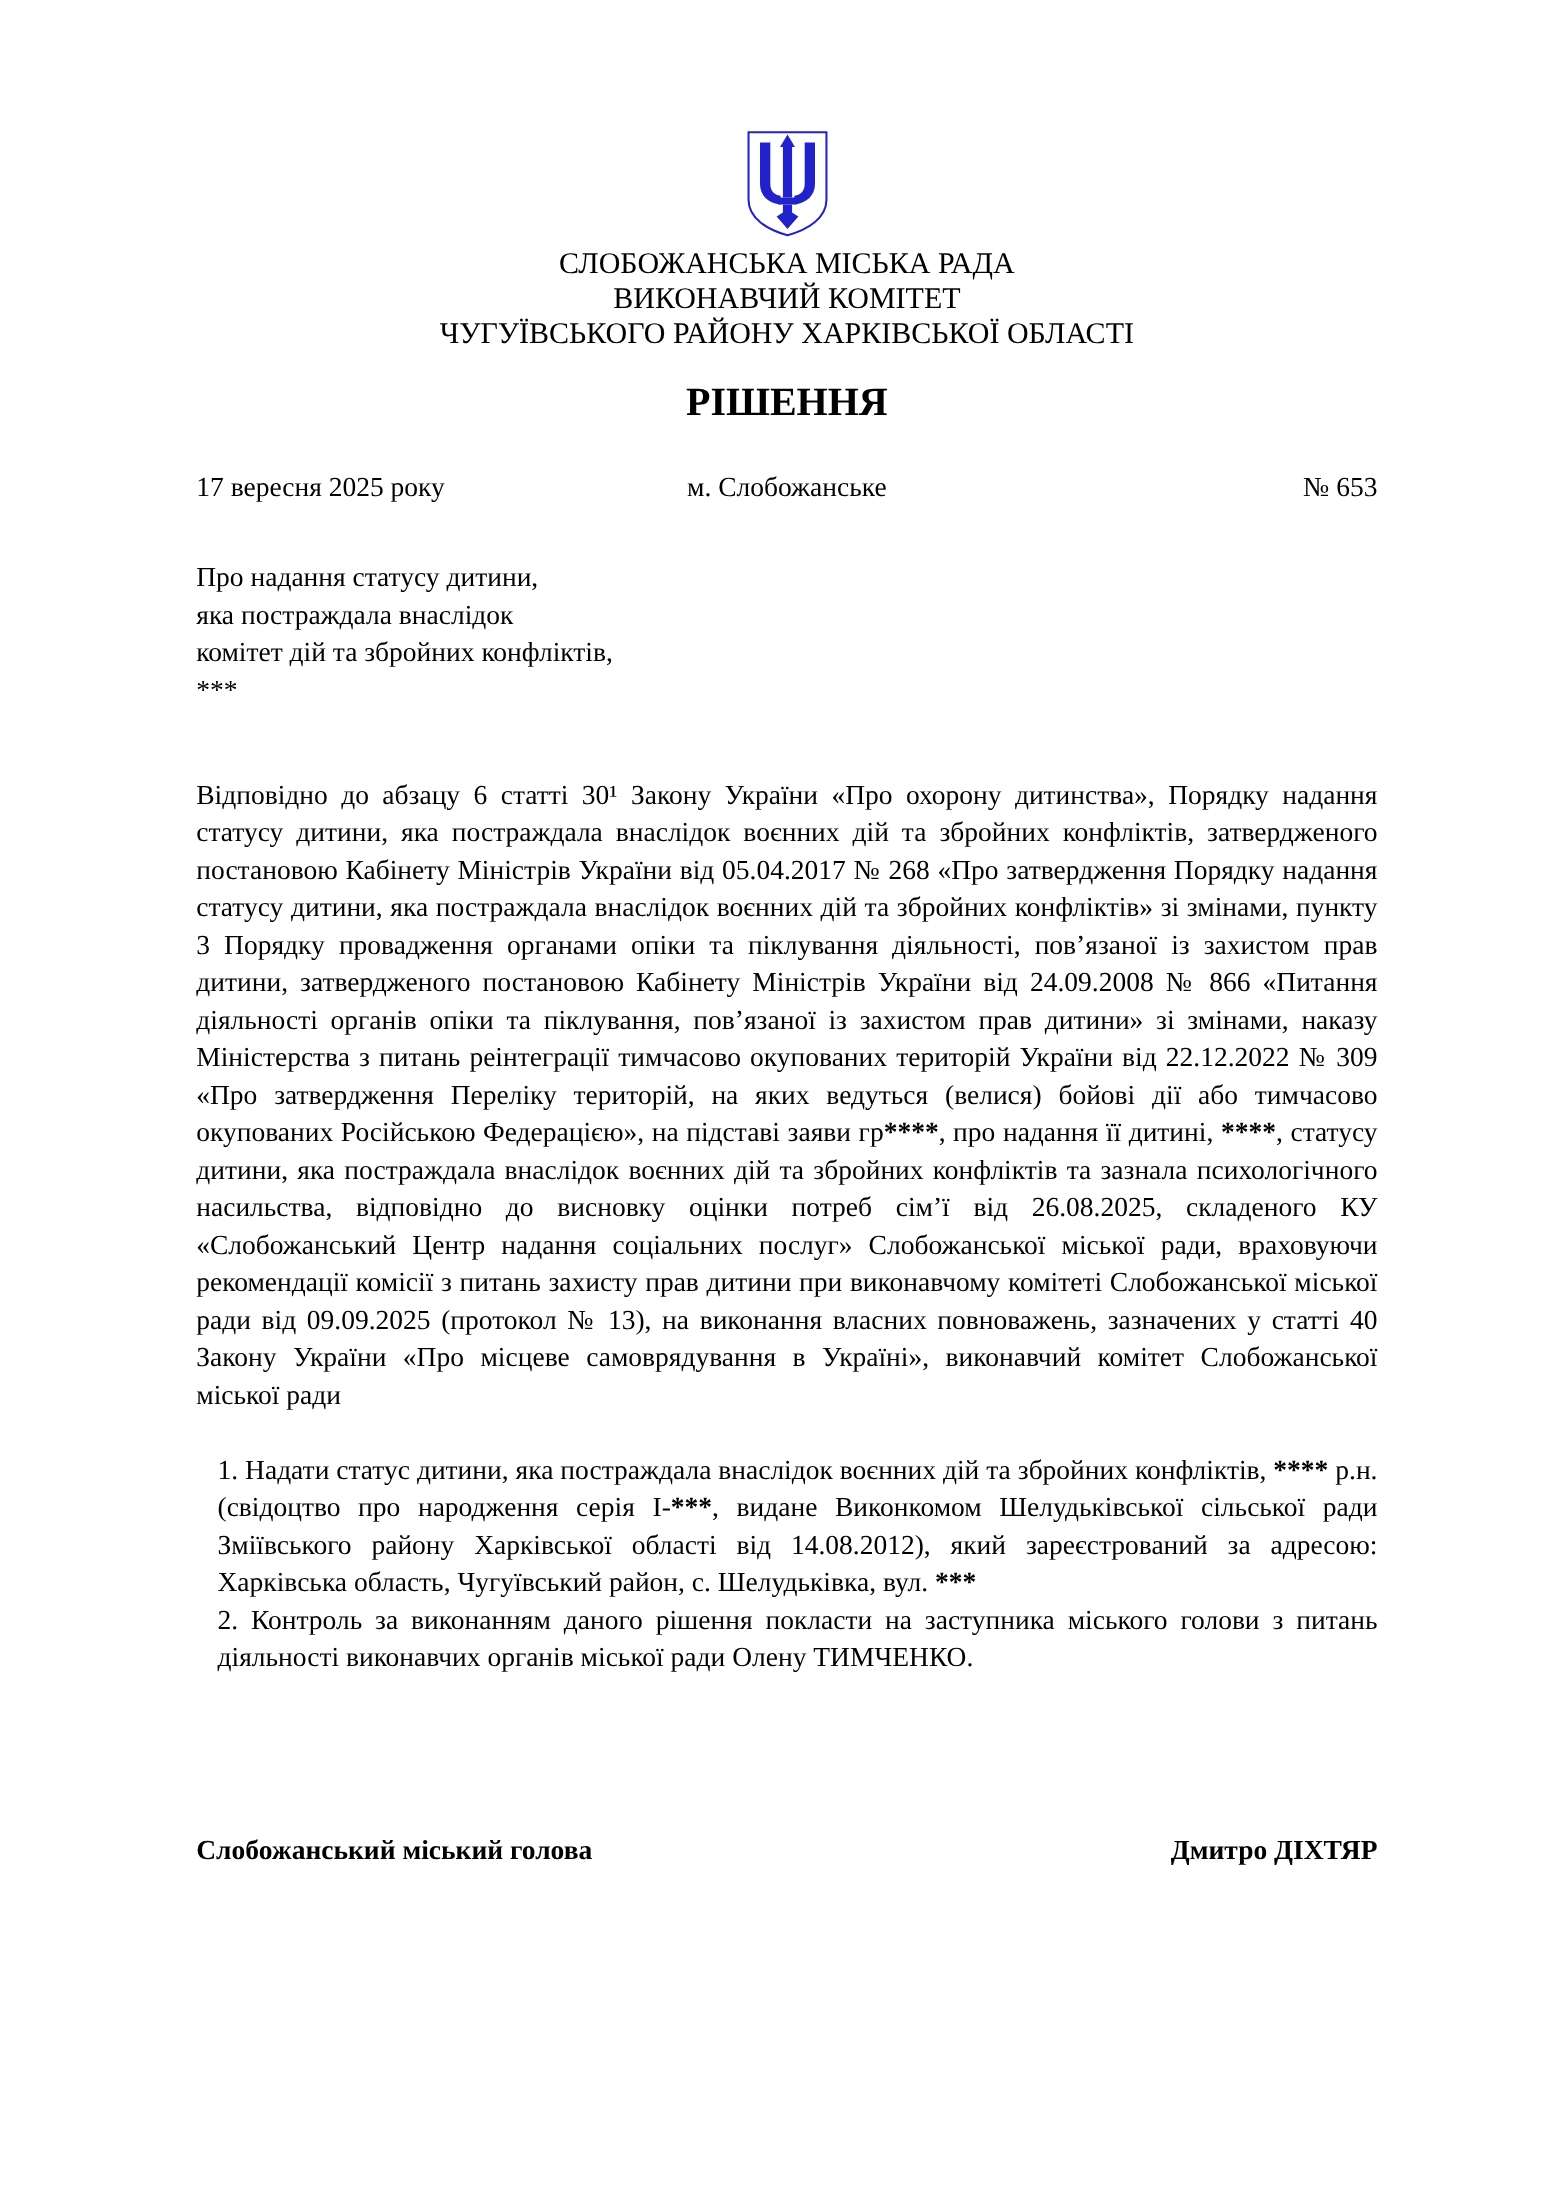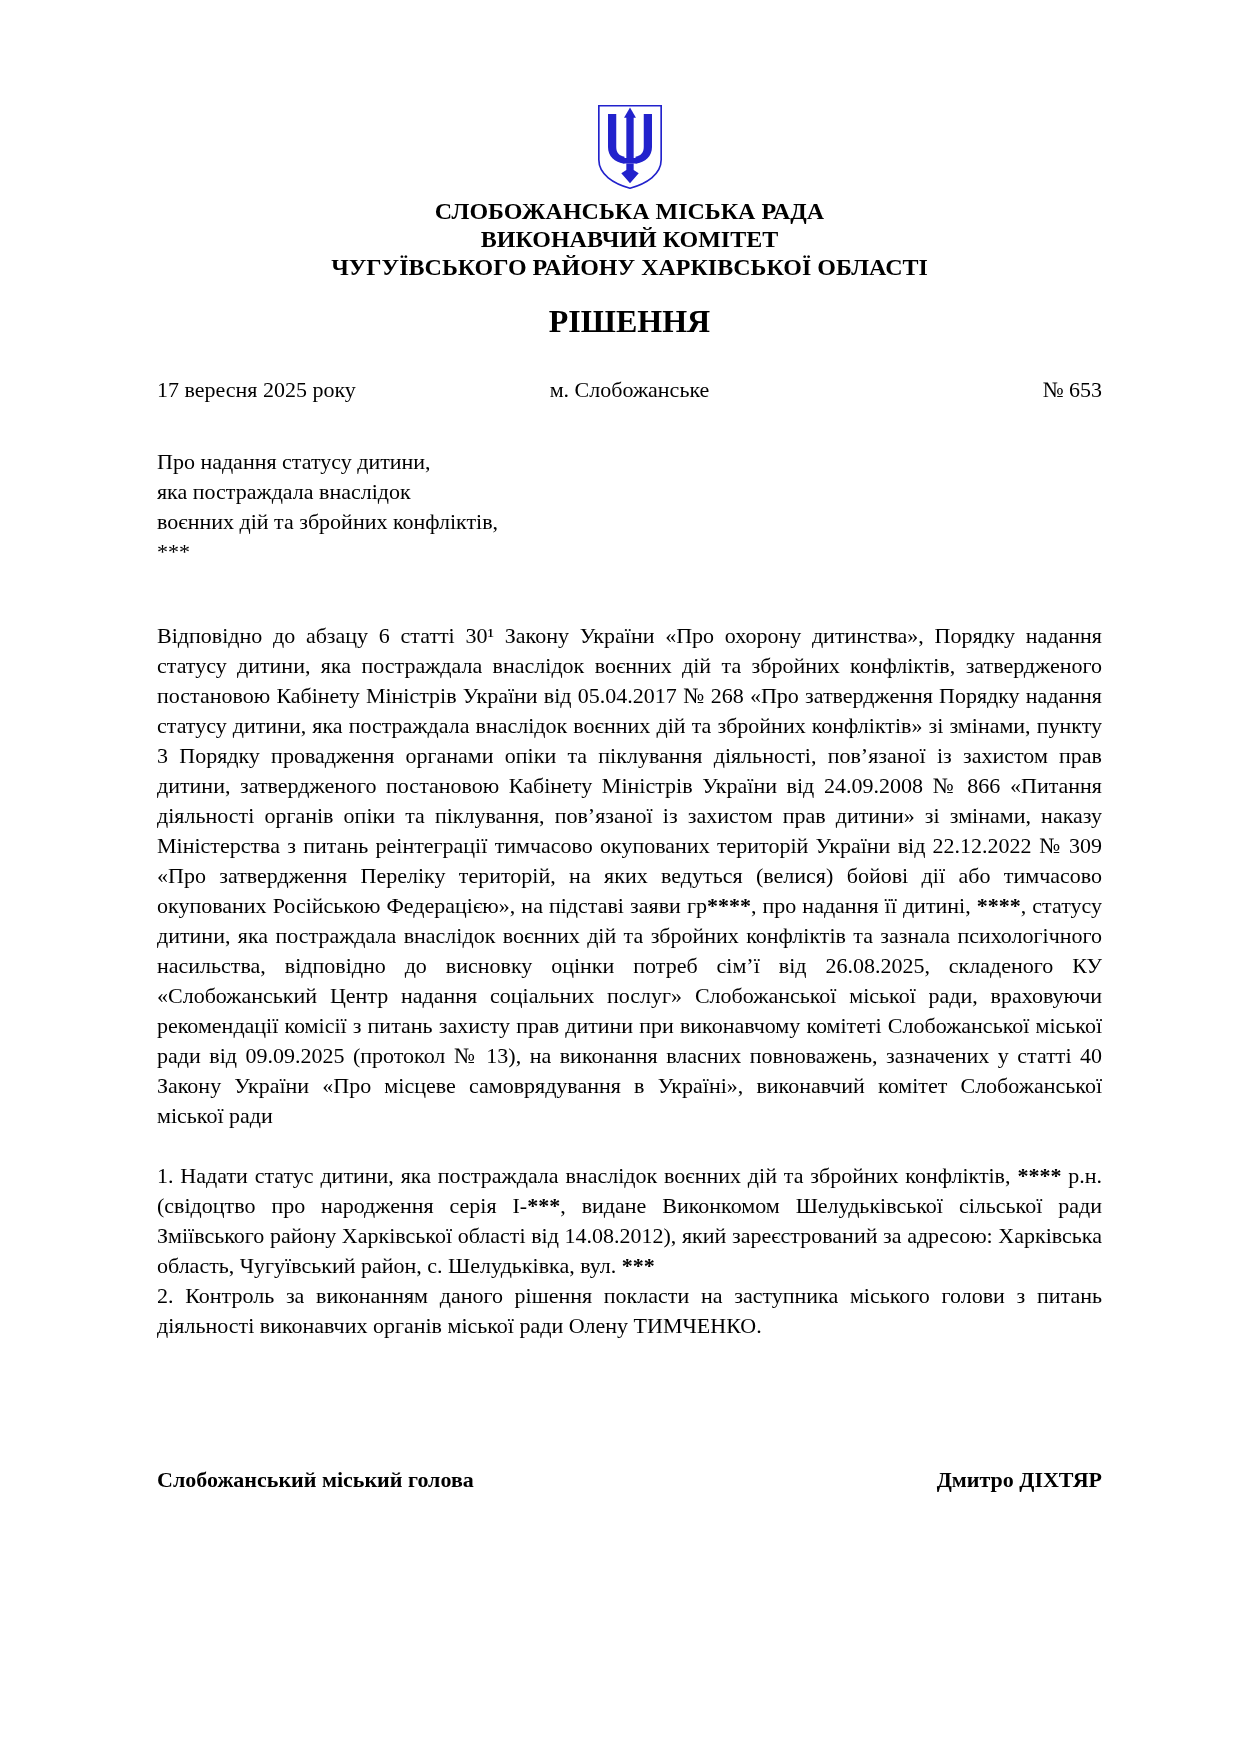--- a/index.html
+++ b/index.html
@@ -11,30 +11,30 @@
     margin: 0 auto;
     background: #ffffff;
     color: #000000;
     font-family: "Liberation Serif", "DejaVu Serif", serif;
     font-size: 22px;
     padding: 103px 138px 0 157px;
     overflow: hidden;
   }
   .emblem-wrap { text-align: center; height: 88px; margin-bottom: 6px; }
   .emblem { width: 76px; height: 88px; color: var(--emblem-blue, #2222cc); }
-  .org-block { text-align: center; font-weight: bold; font-size: 24px; line-height: 28px; }
+  .org-block { text-align: center; font-weight: normal; font-size: 24px; line-height: 28px; }
   .doc-type { text-align: center; font-weight: bold; font-size: 32px; line-height: 28px; margin-top: 26px; }
   .meta-row { display: flex; margin-top: 40px; line-height: 30px; }
   .meta-date { flex: 1 1 34%; text-align: left; }
   .meta-place { flex: 1 1 32%; text-align: center; }
   .meta-number { flex: 1 1 34%; text-align: right; }
   .subject-block { margin-top: 42px; font-weight: normal; line-height: 30px; }
   .preamble { margin-top: 54px; text-align: justify; line-height: 30px; }
   .resolved { margin-top: 30px; line-height: 30px; }
-  .items { margin-top: 30px; }
+  .items { margin-top: 30px; margin-left: 17px; }
   .items p { margin: 0; text-align: justify; line-height: 30px; }
   .sig-row {
     display: flex; justify-content: space-between;
     font-weight: bold; line-height: 30px;
     margin-top: 124px;
     text-align: center;
   }
 </style>
 </head>
 <body>
@@ -65,21 +65,21 @@
 
   <div class="meta-row">
     <div class="meta-date">17 вересня 2025 року</div>
     <div class="meta-place">м. Слобожанське</div>
     <div class="meta-number">№ 653</div>
   </div>
 
   <div class="subject-block">
     <div>Про надання статусу дитини,</div>
     <div>яка постраждала внаслідок</div>
-    <div>воєнних дій та збройних конфліктів,</div>
+    <div>комітет дій та збройних конфліктів,</div>
     <div>***</div>
   </div>
 
   <p class="preamble"><span>Відповідно до абзацу 6 статті 30¹ Закону України «Про охорону дитинства», Порядку надання статусу дитини, яка постраждала внаслідок воєнних дій та збройних конфліктів, затвердженого постановою Кабінету Міністрів України від 05.04.2017 № 268 «Про затвердження Порядку надання статусу дитини, яка постраждала внаслідок воєнних дій та збройних конфліктів» зі змінами, пункту 3 Порядку провадження органами опіки та піклування діяльності, пов’язаної із захистом прав дитини, затвердженого постановою Кабінету Міністрів України від 24.09.2008 № 866 «Питання діяльності органів опіки та піклування, пов’язаної із захистом прав дитини» зі змінами, наказу Міністерства з питань реінтеграції тимчасово окупованих територій України від 22.12.2022 № 309 «Про затвердження Переліку територій, на яких ведуться (велися) бойові дії або тимчасово окупованих Російською Федерацією», на підставі заяви гр</span><span style="font-weight: bold;">****</span><span>, про надання її дитині, </span><span style="font-weight: bold;">****</span><span>, статусу дитини, яка постраждала внаслідок воєнних дій та збройних конфліктів та зазнала психологічного насильства, відповідно до висновку оцінки потреб сім’ї від 26.08.2025, складеного КУ «Слобожанський Центр надання соціальних послуг» Слобожанської міської ради, враховуючи рекомендації комісії з питань захисту прав дитини при виконавчому комітеті Слобожанської міської ради від 09.09.2025 (протокол № 13), на виконання власних повноважень, зазначених у статті 40 Закону України «Про місцеве самоврядування в Україні», виконавчий комітет Слобожанської міської ради</span></p>
 
 
   <div class="items">
     <p><span>1. Надати статус дитини, яка постраждала внаслідок воєнних дій та збройних конфліктів, </span><span style="font-weight: bold;">****</span><span> р.н. (свідоцтво про народження серія І-</span><span style="font-weight: bold;">***</span><span>, видане Виконкомом Шелудьківської сільської ради Зміївського району Харківської області від 14.08.2012), який зареєстрований за адресою: Харківська область, Чугуївський район, с. Шелудьківка, вул. </span><span style="font-weight: bold;">***</span></p>
     <p><span>2. Контроль за виконанням даного рішення покласти на заступника міського голови з питань діяльності виконавчих органів міської ради Олену ТИМЧЕНКО.</span></p>
   </div>

